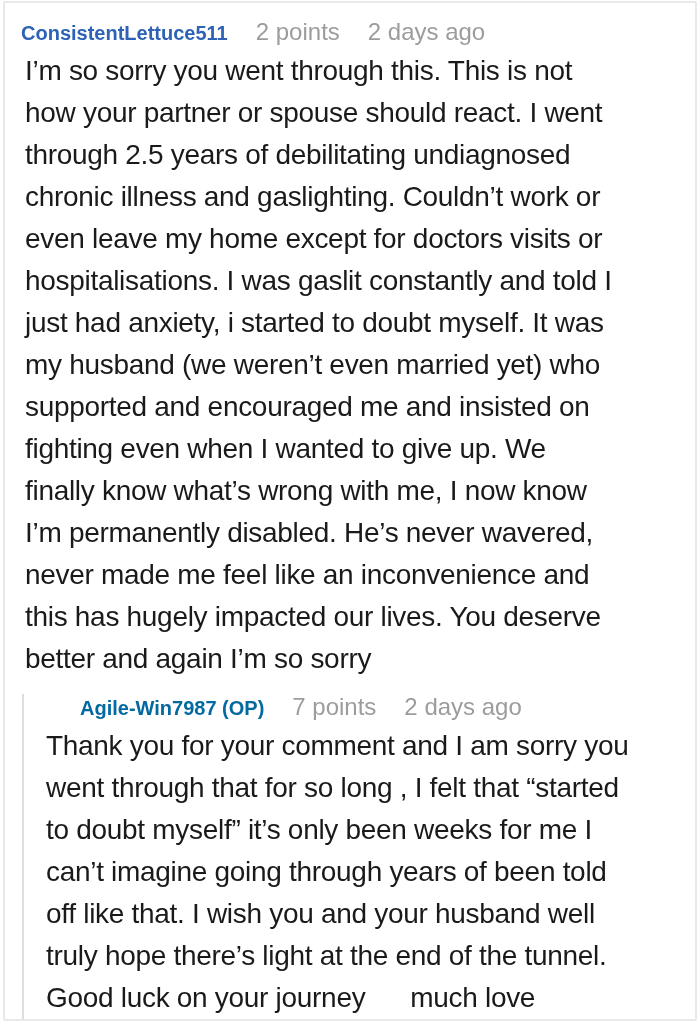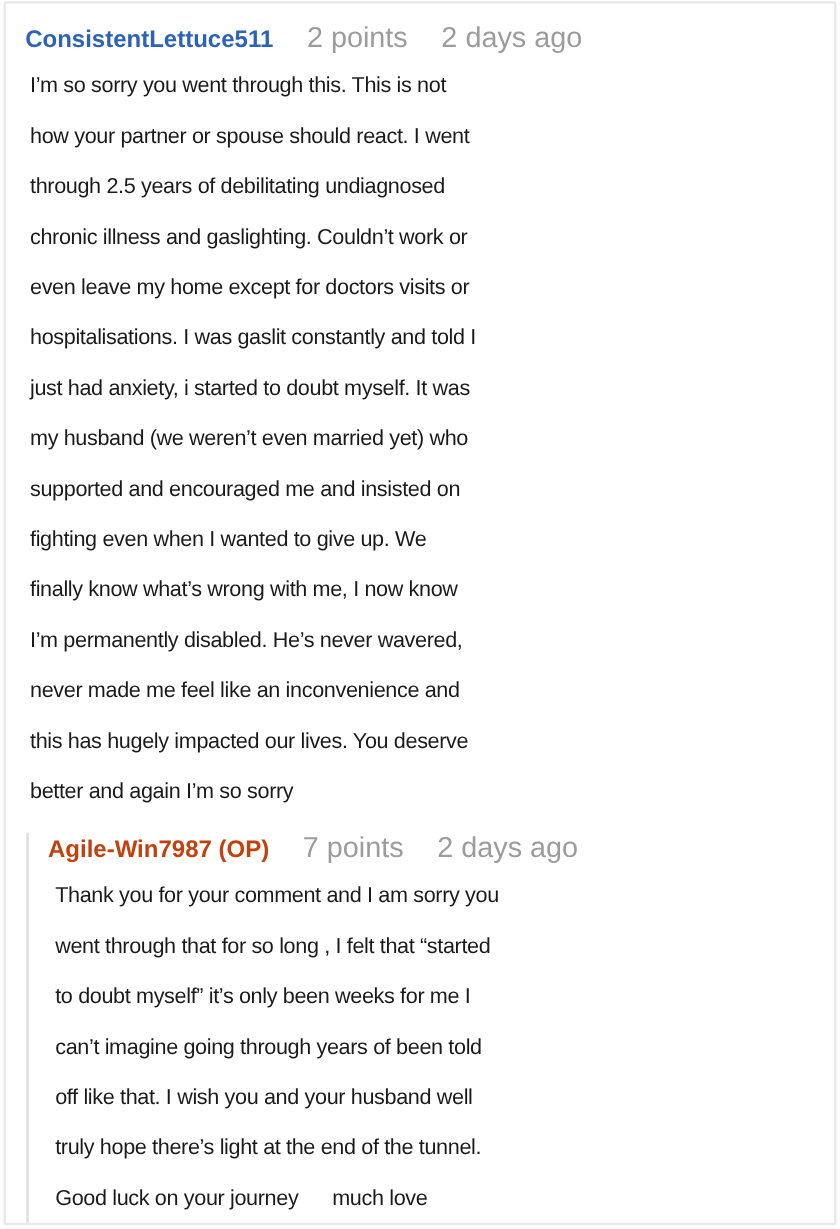--- a/index.html
+++ b/index.html
@@ -26,29 +26,29 @@
     line-height: 26px;
     white-space: nowrap;
   }
   .author {
     font-weight: 700;
     font-size: 20px;
     text-decoration: none;
     cursor: pointer;
   }
   .author.blue  { color: #2d62b7; }
-  .author.op    { color: #c2410c; }
+  .author.op    { color: #0369a1; margin-left: 40px; }
   .meta {
     color: #9c9c9c;
     font-size: 24px;
     font-weight: 400;
   }
   .c-body {
     margin-top: 4px;
-    font-size: 18px;
+    font-size: 28px;
     line-height: 42px;
     letter-spacing: -0.3px;
     color: #1a1a1a;
     white-space: pre-wrap;
     padding-left: 4px;
   }
   .reply {
     display: flex;
     margin-top: 14px;
     margin-left: 1px;

